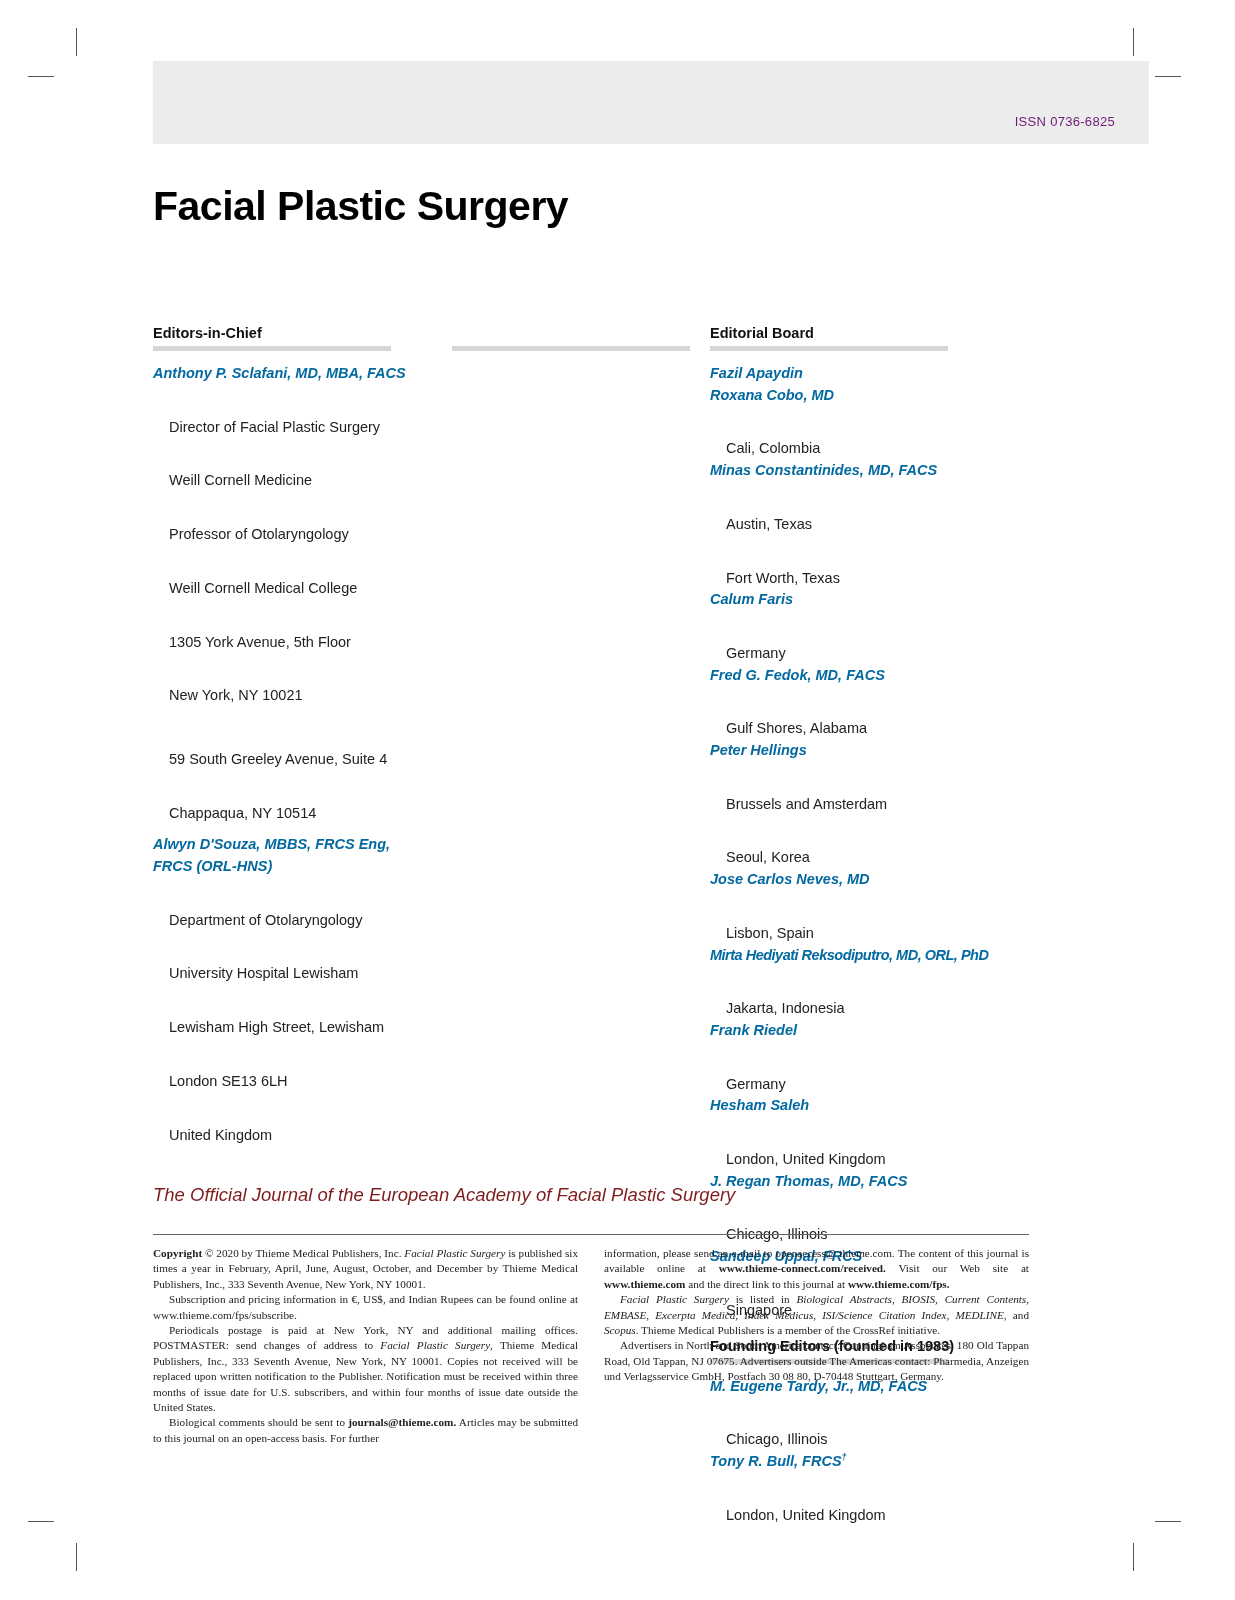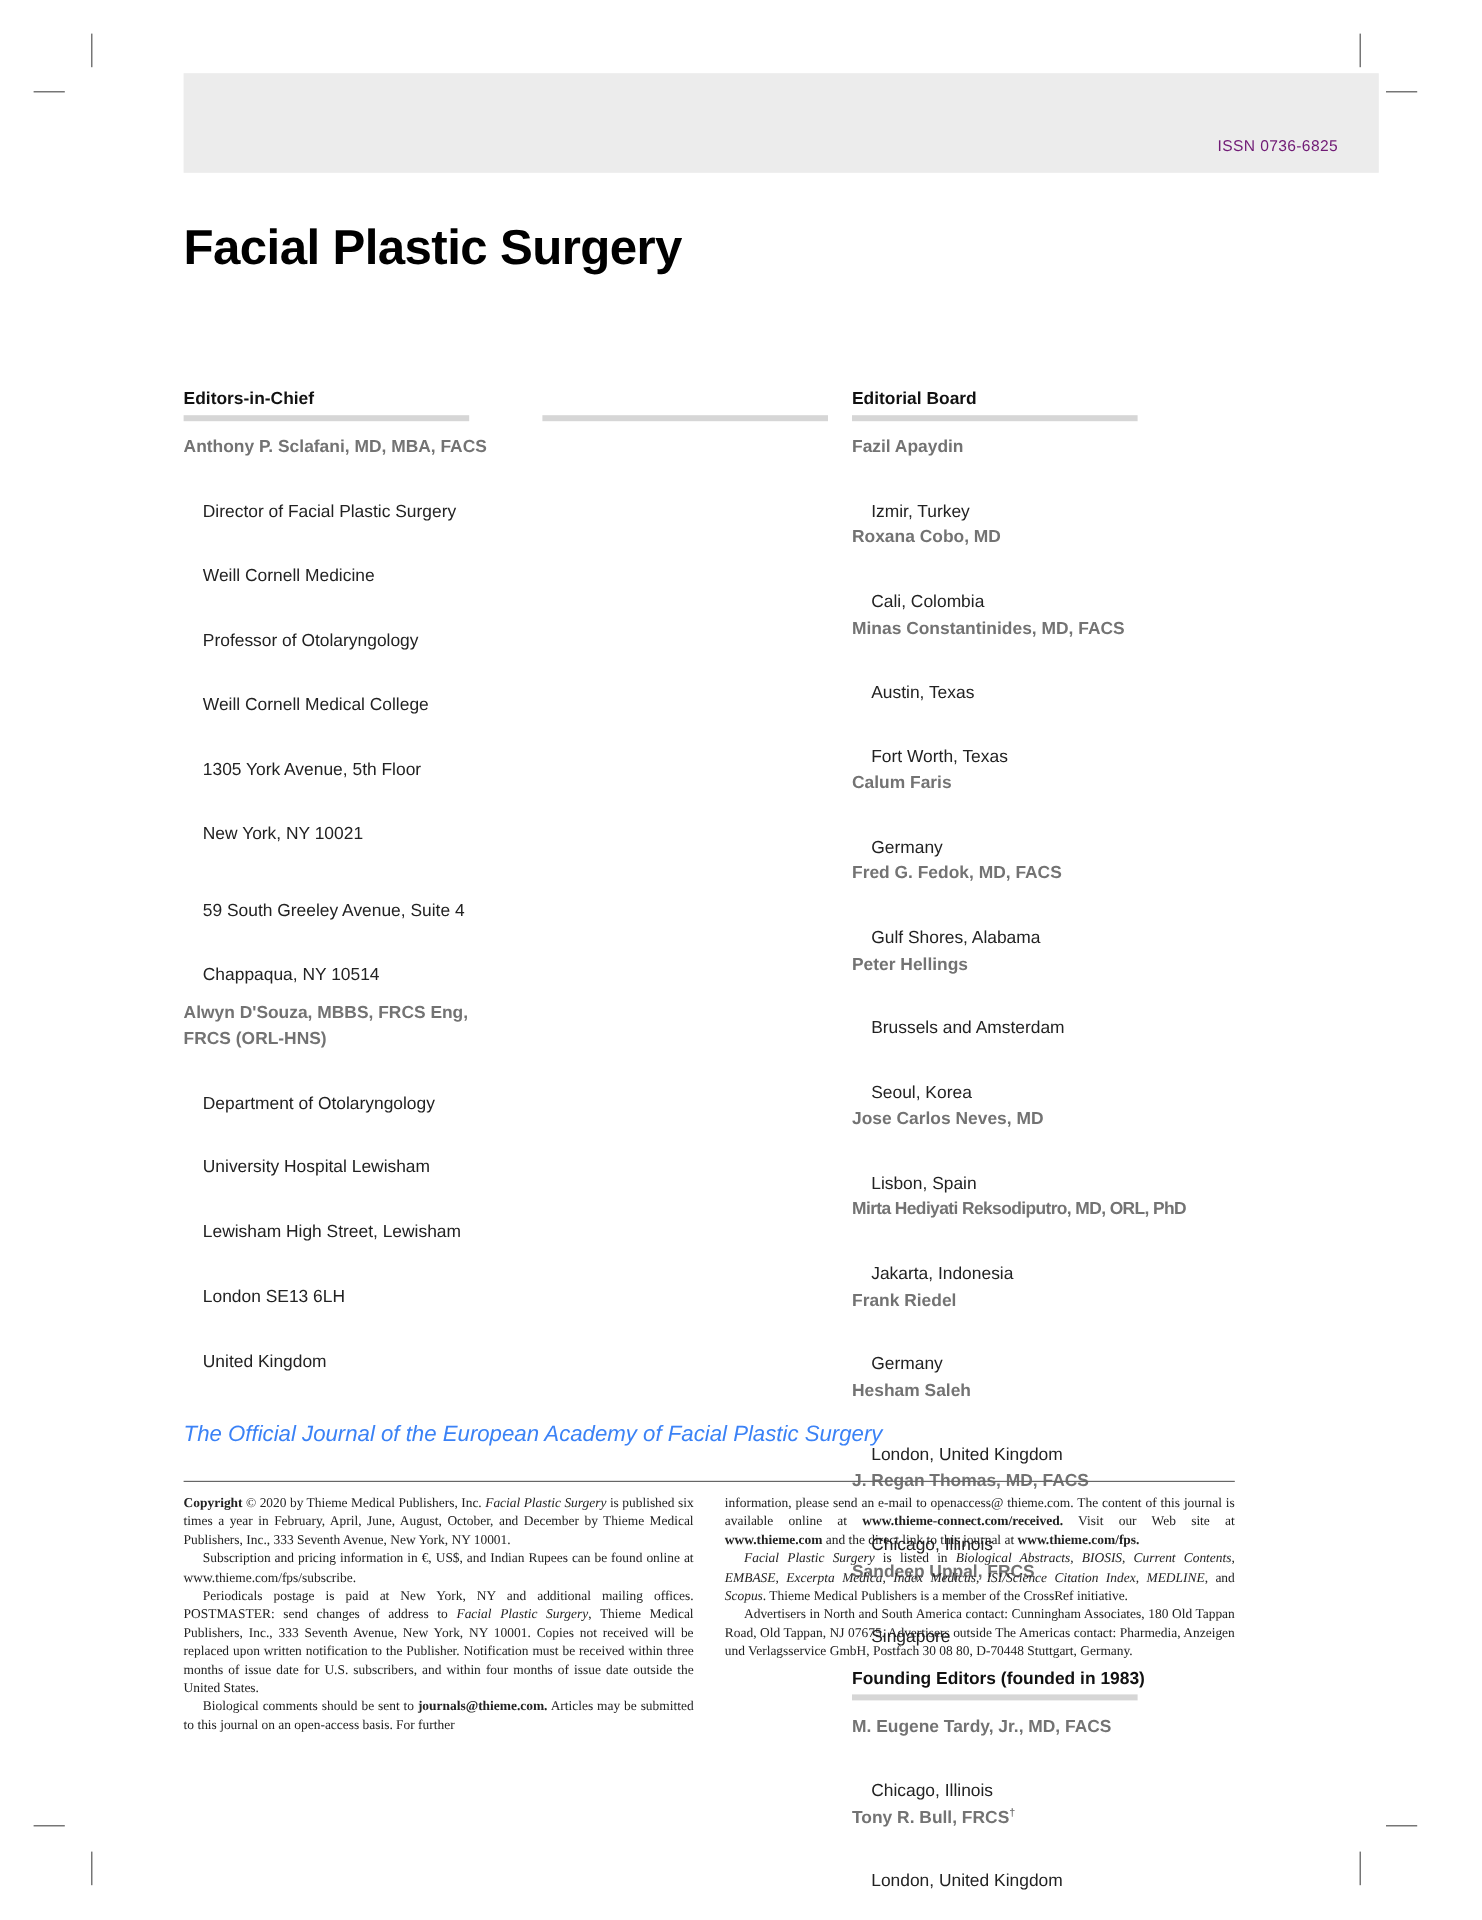--- a/index.html
+++ b/index.html
@@ -16,26 +16,26 @@
   .journal-title { position: absolute; left: 153px; top: 183px; font-size: 41px; font-weight: bold; letter-spacing: -0.5px; color: #000; margin: 0; }
 
   .col { position: absolute; top: 323px; }
   .col-left { left: 153px; width: 260px; }
   .col-right { left: 710px; width: 380px; }
 
   .sec-head { font-size: 14.5px; font-weight: bold; height: 20px; line-height: 20px; color: #111; }
   .sec-rule { height: 5px; background: #d6d6d6; width: 238px; margin-top: 3px; margin-bottom: 12px; }
   .mid-rule { position: absolute; left: 452px; top: 346px; width: 238px; height: 5px; background: #d6d6d6; }
 
-  .person-name { font-size: 14.5px; font-weight: bold; line-height: 21.7px; color: #737373; }
+  .person-name { font-size: 14.5px; font-weight: bold; line-height: 21.7px; color: #0369a1; font-style: italic; }
   .aff { font-size: 14.5px; line-height: 21.7px; padding-left: 16px; color: #222; margin-top: 32px; }
   .gap { height: 10px; }
   .sup { font-size: 9px; vertical-align: super; line-height: 0; }
 
-  .tagline { position: absolute; left: 153px; top: 1184px; font-size: 18.5px; font-style: italic; color: #3b82f6; }
+  .tagline { position: absolute; left: 153px; top: 1184px; font-size: 18.5px; font-style: italic; color: #7f1d1d; }
   .footer-rule { position: absolute; left: 153px; top: 1234px; width: 876px; height: 1px; background: #666; }
 
   .fcol { position: absolute; top: 1246px; width: 425px; font-family: "Liberation Serif", "DejaVu Serif", serif;
           font-size: 11.2px; line-height: 15.4px; text-align: justify; color: #222; }
   .fcol.left { left: 153px; }
   .fcol.right { left: 604px; }
   .fcol p { margin: 0; text-indent: 16px; }
   .fcol p.first { text-indent: 0; }
   .b { font-weight: bold; }
   .i { font-style: italic; }
@@ -81,21 +81,20 @@
   <div class="aff">United Kingdom</div>
 </div>
 
 <div class="mid-rule"></div>
 
 <div class="col col-right">
   <div class="sec-head">Editorial Board</div>
   <div class="sec-rule"></div>
   <div id="board-list">
     <div class="person-name">Fazil Apaydin</div>
-    <div class="aff">Izmir, Turkey</div>
     <div class="person-name">Roxana Cobo, MD</div>
     <div class="aff">Cali, Colombia</div>
     <div class="person-name">Minas Constantinides, MD, FACS</div>
     <div class="aff">Austin, Texas</div>
     <div class="aff">Fort Worth, Texas</div>
     <div class="person-name">Calum Faris</div>
     <div class="aff">Germany</div>
     <div class="person-name">Fred G. Fedok, MD, FACS</div>
     <div class="aff">Gulf Shores, Alabama</div>
     <div class="person-name">Peter Hellings</div>

